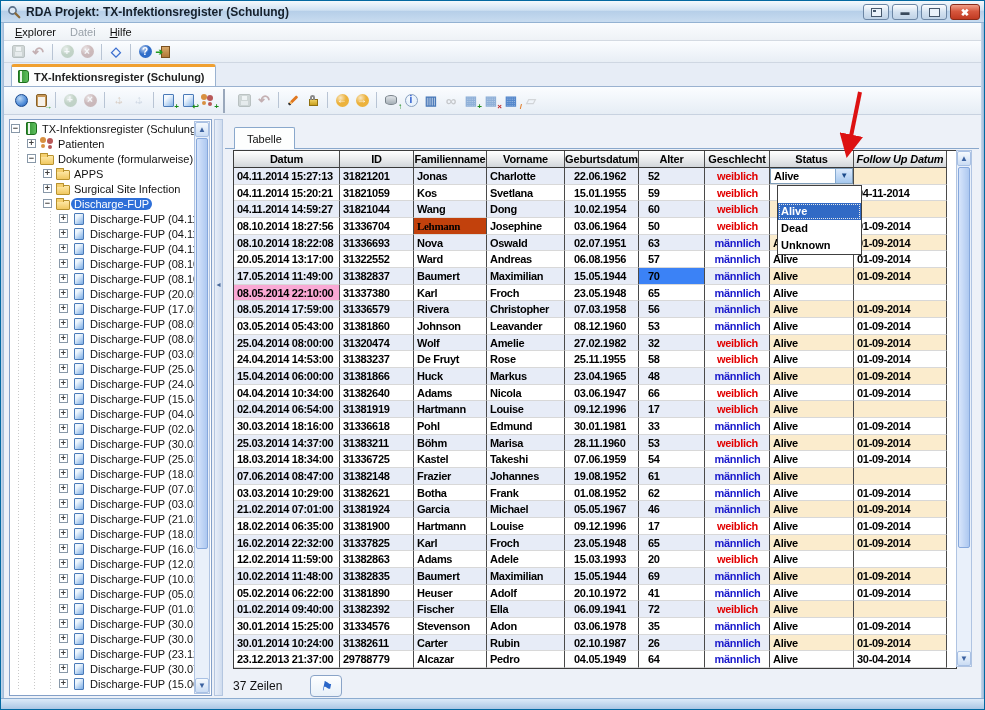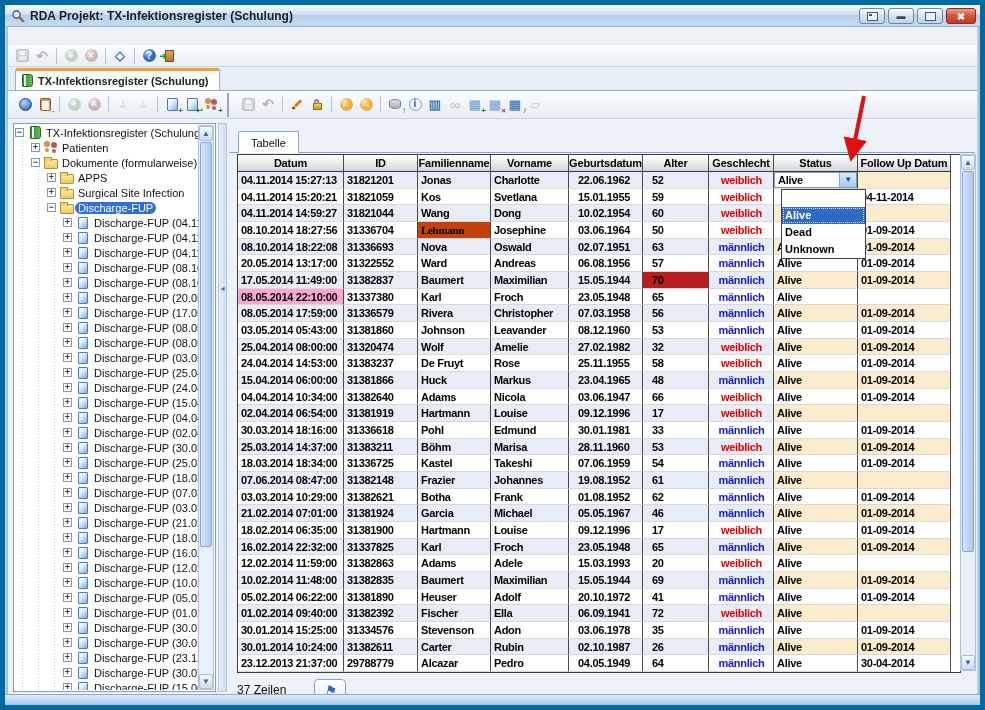--- a/index.html
+++ b/index.html
@@ -1,17 +1,17 @@
 <!DOCTYPE html>
 <html><head>
 <meta charset="utf-8">
 <style>
   html,body{margin:0;padding:0;background:#9db8d2;font-family:"Liberation Sans",sans-serif;}
   .window{position:relative;width:985px;height:710px;background:#eef1f7;overflow:hidden;
-          border:5px solid #0369a1;box-sizing:border-box;}
+          border:1px solid #0369a1;box-sizing:border-box;}
   .frame-side{position:absolute;top:22px;bottom:0;width:3px;background:linear-gradient(90deg,#c4d8ec,#9cb8d8);z-index:5;}
   
   .titlebar{position:absolute;left:0;top:0;right:0;height:22px;
     background:linear-gradient(#f4f9fd,#cfe1f2 45%,#b5cee8 46%,#c8dcf0);
     border-bottom:1px solid #93b2d2;display:flex;align-items:center;padding-left:6px;box-sizing:border-box;z-index:6;}
   .title-text{font-size:12px;font-weight:bold;color:#15202c;margin-left:5px;white-space:nowrap;}
   .win-controls{position:absolute;right:4px;top:3px;display:flex;gap:3px;}
   .win-btn{width:26px;height:16px;border:1px solid #6c86a4;border-radius:3px;
     background:linear-gradient(#fdfeff,#d4e2f0 50%,#bfd2e6);display:flex;align-items:center;justify-content:center;
     font-size:9px;color:#3a4a5c;font-weight:bold;box-sizing:border-box;}
@@ -159,20 +159,25 @@
       <div class="win-btn">
           <span class="mini-win"></span>
         </div>
       <div class="win-btn close">✖</div>
     </div>
   </div>
 
   <div class="frame-side" style="left:0;"></div>
   <div class="frame-side" style="right:0;"></div>
 
+  <div class="menubar">
+      <span class="menu-item en">Explorer</span>
+      <span class="menu-item dis">Datei</span>
+      <span class="menu-item en">Hilfe</span>
+    </div>
 
   <div class="toolbar1">
       <span class="icon dim">
         <span class="ic-save"></span>
       </span>
       <span class="icon dim">
         <span style="color: rgb(192, 56, 56); font-size: 14px;">↶</span>
       </span>
       <span class="tsep"></span>
       <span class="icon dim">
@@ -687,21 +692,21 @@
       <div class="grid" id="grid">
         <div class="hrow" id="headerRow">
             <div class="hcell" style="width: 106px; flex: 0 0 106px;">Datum</div>
             <div class="hcell" style="width: 74px; flex: 0 0 74px;">ID</div>
             <div class="hcell" style="width: 73px; flex: 0 0 73px;">Familienname</div>
             <div class="hcell" style="width: 78px; flex: 0 0 78px;">Vorname</div>
             <div class="hcell" style="width: 74px; flex: 0 0 74px;">Geburtsdatum</div>
             <div class="hcell" style="width: 66px; flex: 0 0 66px;">Alter</div>
             <div class="hcell" style="width: 65px; flex: 0 0 65px;">Geschlecht</div>
             <div class="hcell" style="width: 84px; flex: 0 0 84px;">Status</div>
-            <div class="hcell" style="width: 93px; flex: 0 0 93px;">Follow Up Datum</div>
+            <div class="hcell" style="width: 93px; flex: 0 0 93px; font-style: italic;">Follow Up Datum</div>
           </div>
         <div class="rows" id="dataRows">
             <div class="drow">
               <div class="dcell" style="width: 106px; flex: 0 0 106px; background: rgb(231, 236, 247);">04.11.2014 15:27:13</div>
               <div class="dcell" style="width: 74px; flex: 0 0 74px; background: rgb(231, 236, 247);">31821201</div>
               <div class="dcell" style="width: 73px; flex: 0 0 73px; background: rgb(231, 236, 247);">Jonas</div>
               <div class="dcell" style="width: 78px; flex: 0 0 78px; background: rgb(231, 236, 247);">Charlotte</div>
               <div class="dcell pl8" style="width: 74px; flex: 0 0 74px; background: rgb(231, 236, 247);">22.06.1962</div>
               <div class="dcell pl8" style="width: 66px; flex: 0 0 66px; background: rgb(231, 236, 247);">52</div>
               <div class="dcell center" style="width: 65px; flex: 0 0 65px; background: rgb(231, 236, 247); color: rgb(226, 0, 0);">weiblich</div>
@@ -767,21 +772,21 @@
               <div class="dcell center" style="width: 65px; flex: 0 0 65px; background: rgb(255, 255, 255); color: rgb(24, 24, 204);">männlich</div>
               <div class="dcell" style="width: 84px; flex: 0 0 84px; background: rgb(255, 255, 255);">Alive</div>
               <div class="dcell" style="width: 93px; flex: 0 0 93px; background: rgb(255, 255, 255);">01-09-2014</div>
             </div>
             <div class="drow">
               <div class="dcell" style="width: 106px; flex: 0 0 106px; background: rgb(231, 236, 247);">17.05.2014 11:49:00</div>
               <div class="dcell" style="width: 74px; flex: 0 0 74px; background: rgb(231, 236, 247);">31382837</div>
               <div class="dcell" style="width: 73px; flex: 0 0 73px; background: rgb(231, 236, 247);">Baumert</div>
               <div class="dcell" style="width: 78px; flex: 0 0 78px; background: rgb(231, 236, 247);">Maximilian</div>
               <div class="dcell pl8" style="width: 74px; flex: 0 0 74px; background: rgb(231, 236, 247);">15.05.1944</div>
-              <div class="dcell pl8" style="width: 66px; flex: 0 0 66px; background: #b91c1c;">70</div>
+              <div class="dcell pl8" style="width: 66px; flex: 0 0 66px; background: #3b82f6;">70</div>
               <div class="dcell center" style="width: 65px; flex: 0 0 65px; background: rgb(231, 236, 247); color: rgb(24, 24, 204);">männlich</div>
               <div class="dcell" style="width: 84px; flex: 0 0 84px; background: rgb(251, 236, 205);">Alive</div>
               <div class="dcell" style="width: 93px; flex: 0 0 93px; background: rgb(251, 236, 205);">01-09-2014</div>
             </div>
             <div class="drow">
               <div class="dcell" style="width: 106px; flex: 0 0 106px; background: #f9a8d4;">08.05.2014 22:10:00</div>
               <div class="dcell" style="width: 74px; flex: 0 0 74px; background: rgb(255, 255, 255);">31337380</div>
               <div class="dcell" style="width: 73px; flex: 0 0 73px; background: rgb(255, 255, 255);">Karl</div>
               <div class="dcell" style="width: 78px; flex: 0 0 78px; background: rgb(255, 255, 255);">Froch</div>
               <div class="dcell pl8" style="width: 74px; flex: 0 0 74px; background: rgb(255, 255, 255);">23.05.1948</div>

